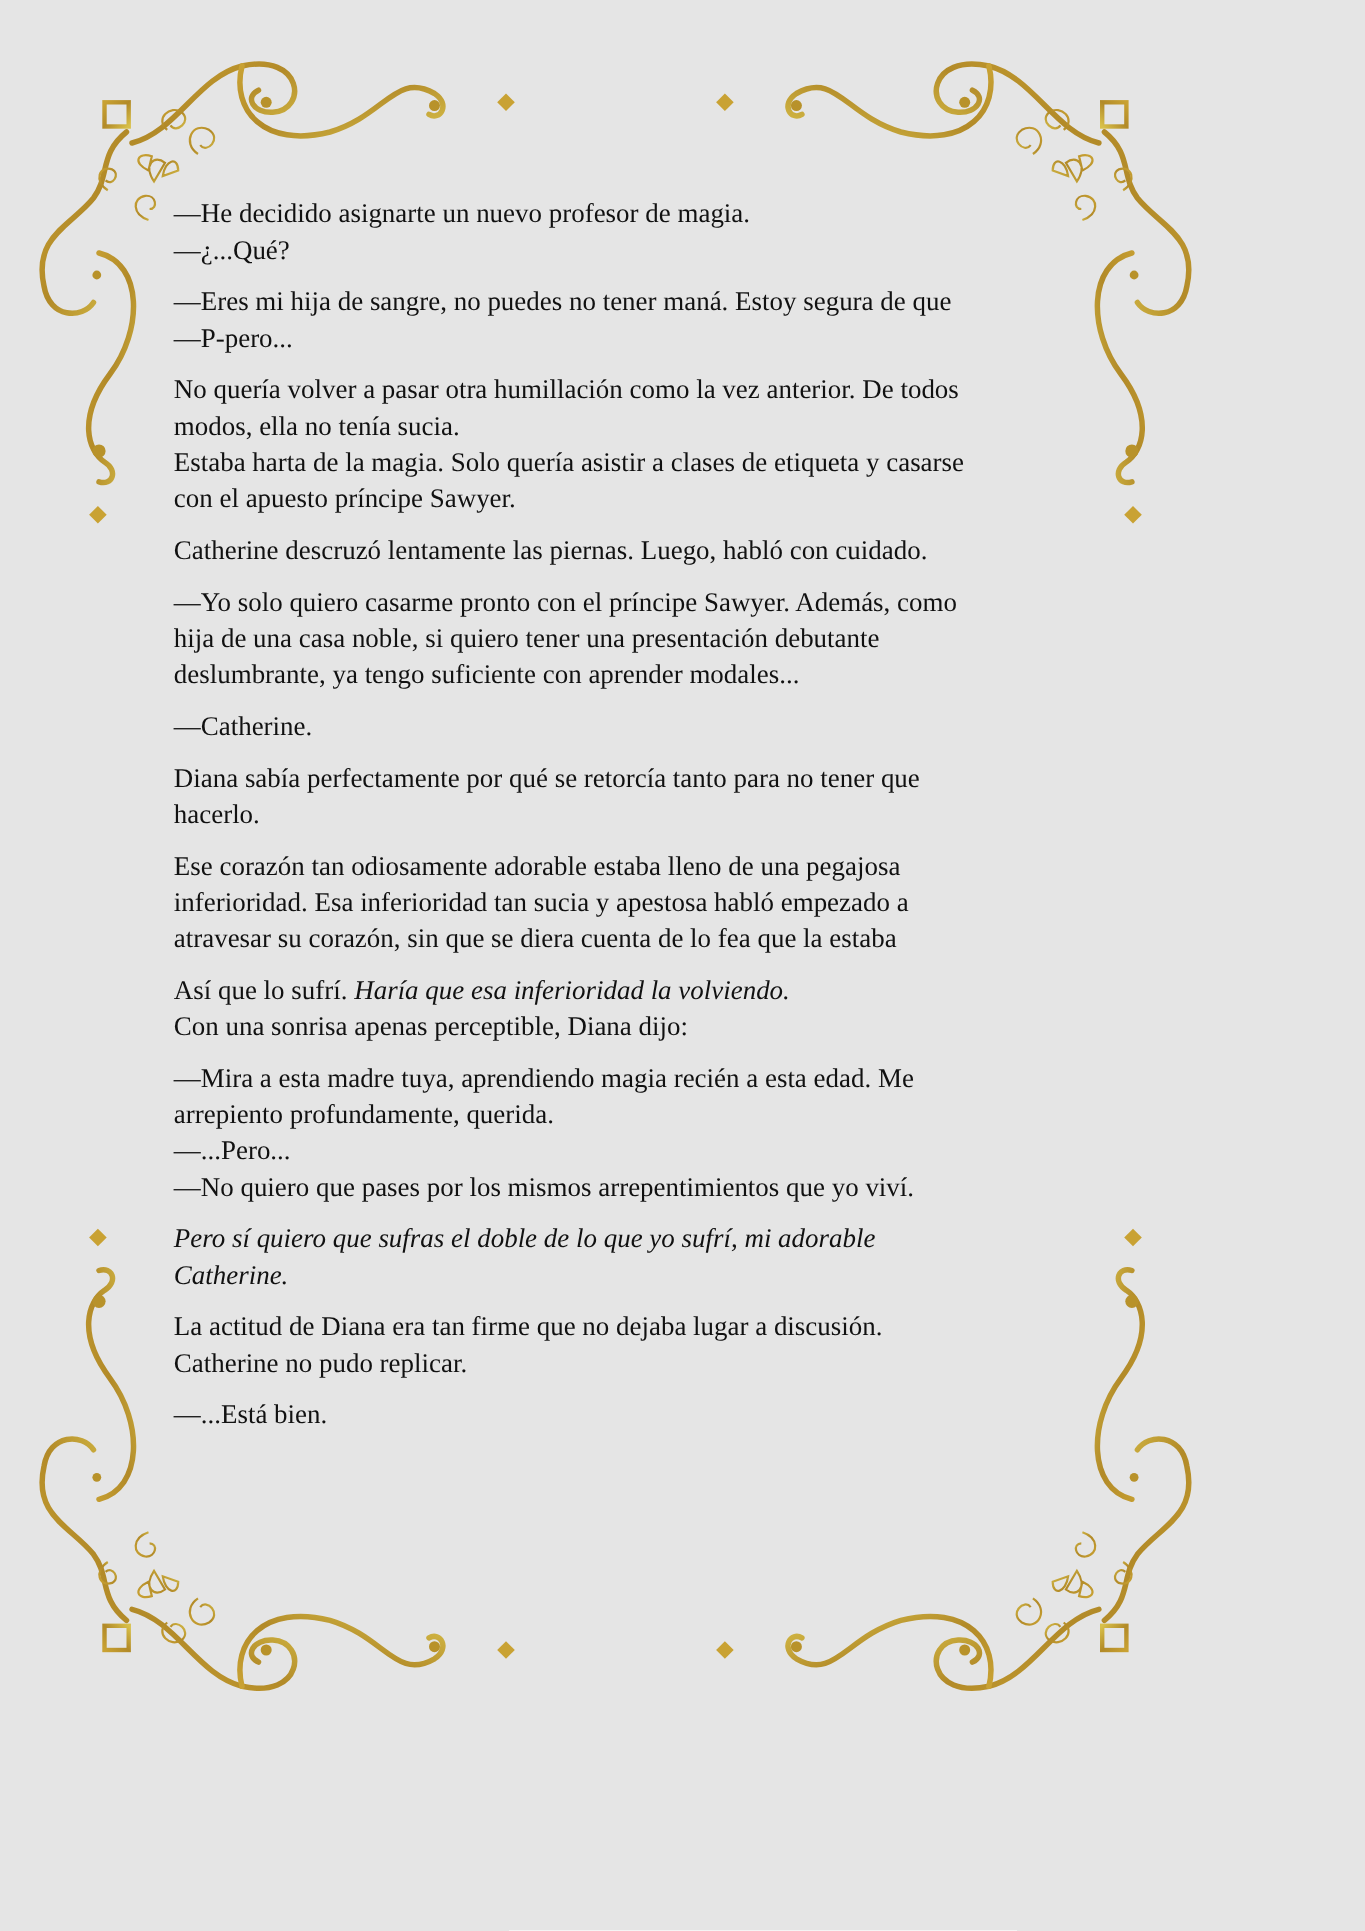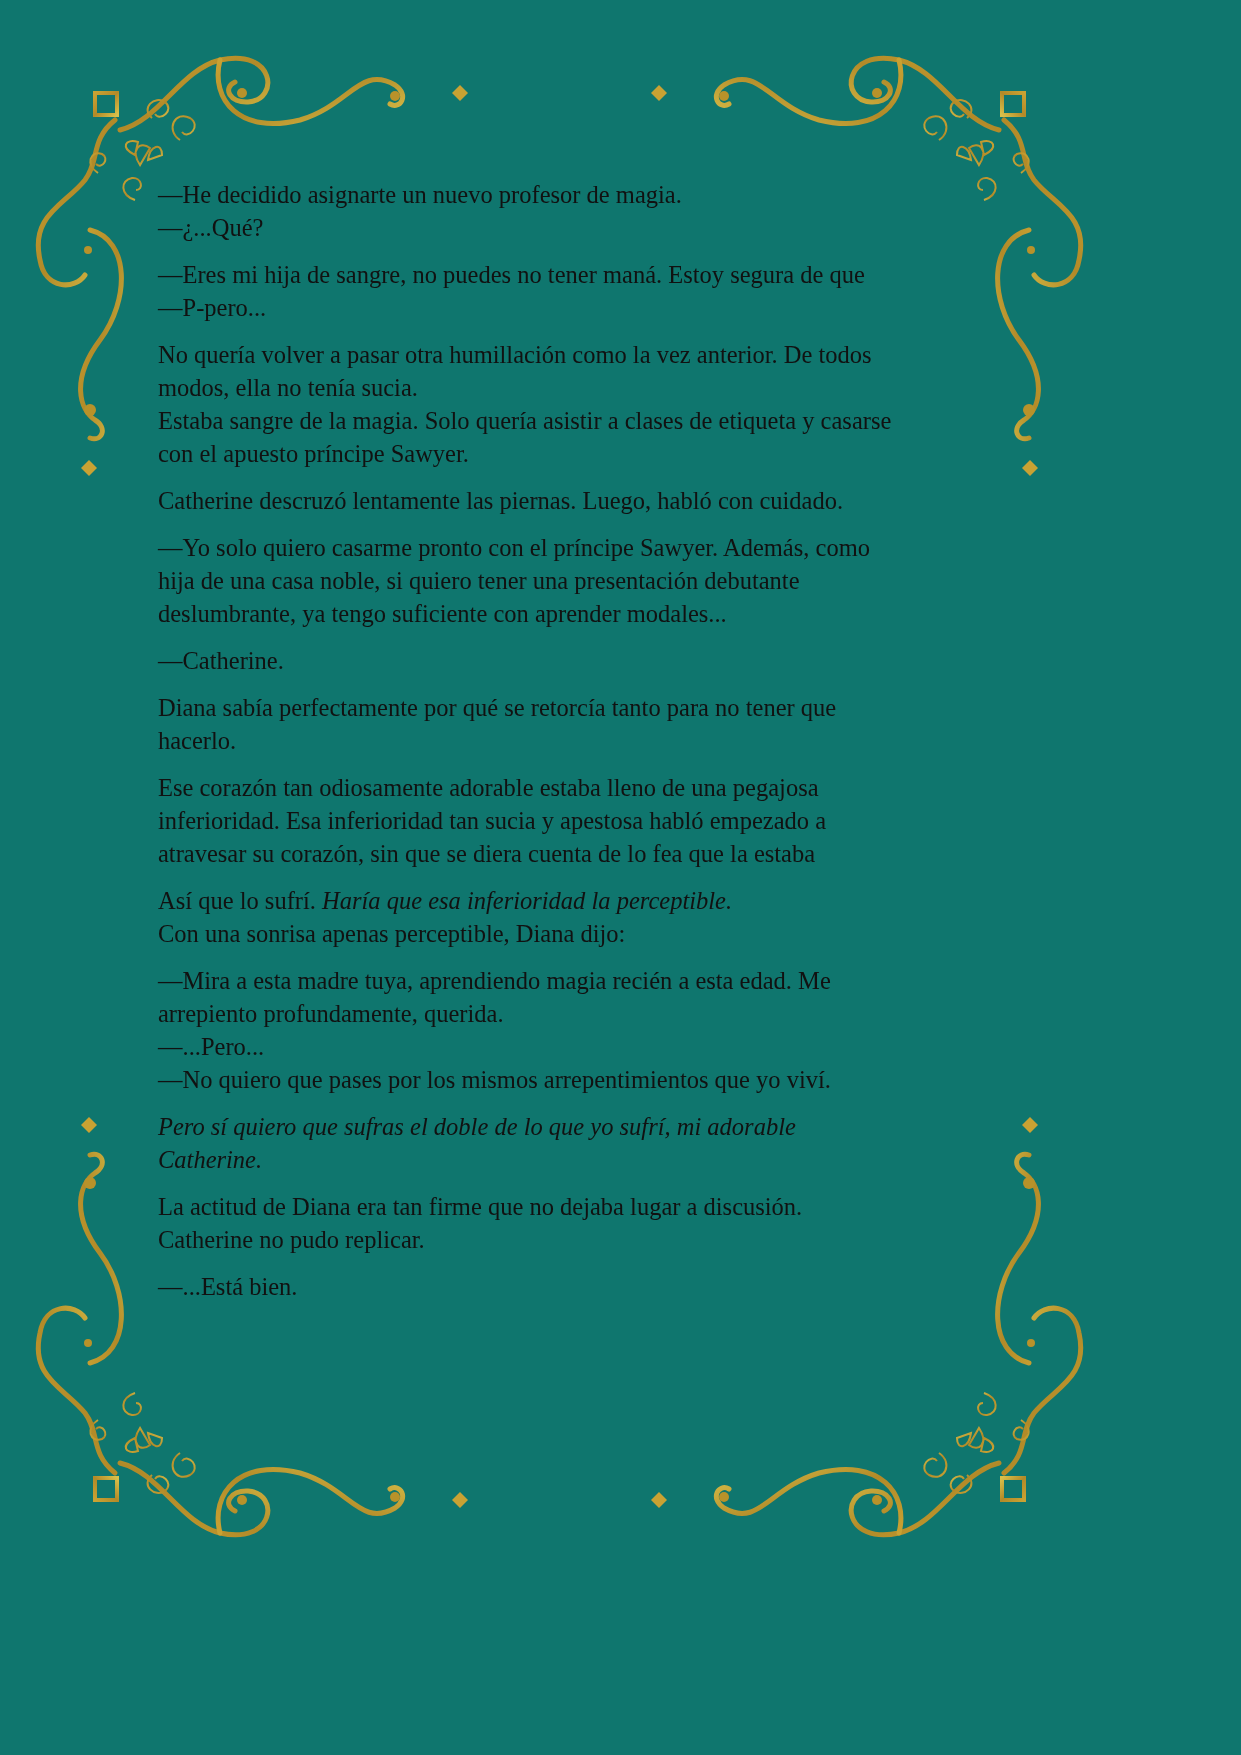--- a/index.html
+++ b/index.html
@@ -1,17 +1,17 @@
 <!DOCTYPE html>
 <html><head>
   <meta charset="utf-8">
   <style>
     html, body { margin: 0; padding: 0; background: #ffffff; }
     body { width: 1241px; height: 1755px; position: relative; overflow: hidden; }
-    .page { position: absolute; left: 0; top: 0; width: 1241px; height: 1755px; background: #0f766e; }
+    .page { position: absolute; left: 0; top: 0; width: 1241px; height: 1755px; background: #e5e5e5; }
     .frame { position: absolute; left: 0; top: 0; width: 1241px; height: 1755px; pointer-events: none; }
     .text-block {
       position: absolute;
       left: 158px;
       top: 178px;
       width: 880px;
       font-family: "Liberation Serif", "DejaVu Serif", serif;
       font-size: 24.5px;
       line-height: 33px;
       color: #111111;
@@ -101,21 +101,21 @@
         <span class="line"><span>—He decidido asignarte un nuevo profesor de magia.</span></span>
         <span class="line"><span>—¿...Qué?</span></span>
       </p>
       <p class="para">
         <span class="line"><span>—Eres mi hija de sangre, no puedes no tener maná. Estoy segura de que</span></span>
         <span class="line"><span>—P-pero...</span></span>
       </p>
       <p class="para">
         <span class="line"><span>No quería volver a pasar otra humillación como la vez anterior. De todos</span></span>
         <span class="line"><span>modos, ella no tenía sucia.</span></span>
-        <span class="line"><span>Estaba sangre de la magia. Solo quería asistir a clases de etiqueta y casarse</span></span>
+        <span class="line"><span>Estaba harta de la magia. Solo quería asistir a clases de etiqueta y casarse</span></span>
         <span class="line"><span>con el apuesto príncipe Sawyer.</span></span>
       </p>
       <p class="para">
         <span class="line"><span>Catherine descruzó lentamente las piernas. Luego, habló con cuidado.</span></span>
       </p>
       <p class="para">
         <span class="line"><span>—Yo solo quiero casarme pronto con el príncipe Sawyer. Además, como</span></span>
         <span class="line"><span>hija de una casa noble, si quiero tener una presentación debutante</span></span>
         <span class="line"><span>deslumbrante, ya tengo suficiente con aprender modales...</span></span>
       </p>
@@ -125,21 +125,21 @@
       <p class="para">
         <span class="line"><span>Diana sabía perfectamente por qué se retorcía tanto para no tener que</span></span>
         <span class="line"><span>hacerlo.</span></span>
       </p>
       <p class="para">
         <span class="line"><span>Ese corazón tan odiosamente adorable estaba lleno de una pegajosa</span></span>
         <span class="line"><span>inferioridad. Esa inferioridad tan sucia y apestosa habló empezado a</span></span>
         <span class="line"><span>atravesar su corazón, sin que se diera cuenta de lo fea que la estaba</span></span>
       </p>
       <p class="para">
-        <span class="line"><span>Así que lo sufrí. </span><span class="it">Haría que esa inferioridad la perceptible.</span></span>
+        <span class="line"><span>Así que lo sufrí. </span><span class="it">Haría que esa inferioridad la volviendo.</span></span>
         <span class="line"><span>Con una sonrisa apenas perceptible, Diana dijo:</span></span>
       </p>
       <p class="para">
         <span class="line"><span>—Mira a esta madre tuya, aprendiendo magia recién a esta edad. Me</span></span>
         <span class="line"><span>arrepiento profundamente, querida.</span></span>
         <span class="line"><span>—...Pero...</span></span>
         <span class="line"><span>—No quiero que pases por los mismos arrepentimientos que yo viví.</span></span>
       </p>
       <p class="para">
         <span class="line"><span class="it">Pero sí quiero que sufras el doble de lo que yo sufrí, mi adorable</span></span>

